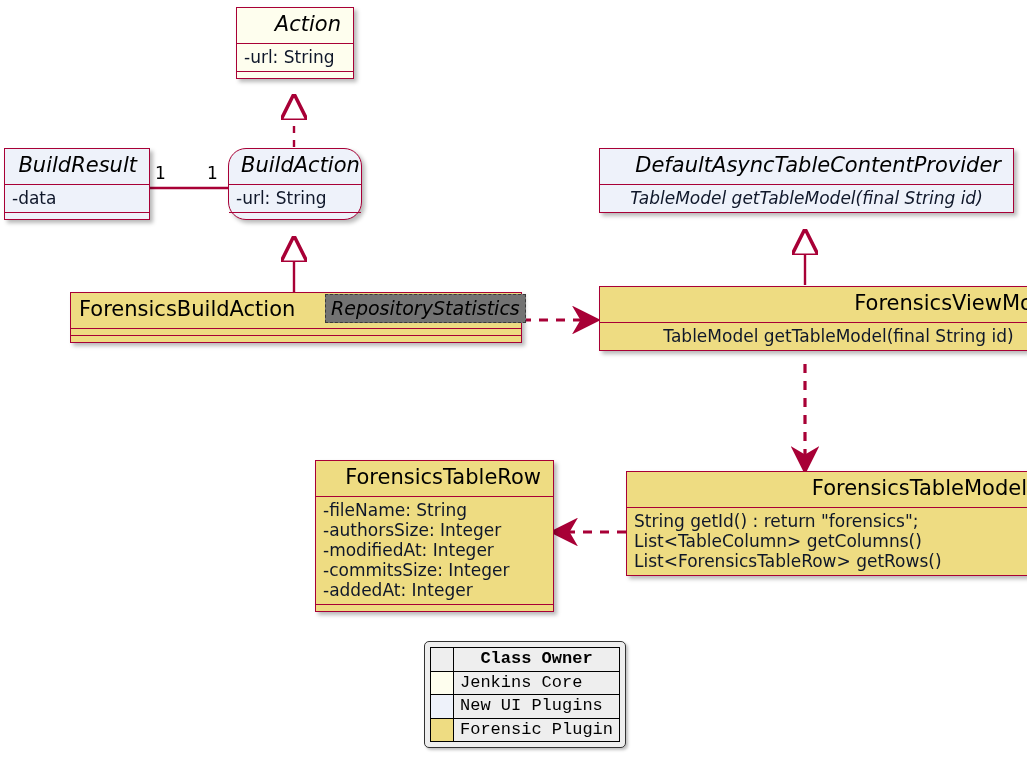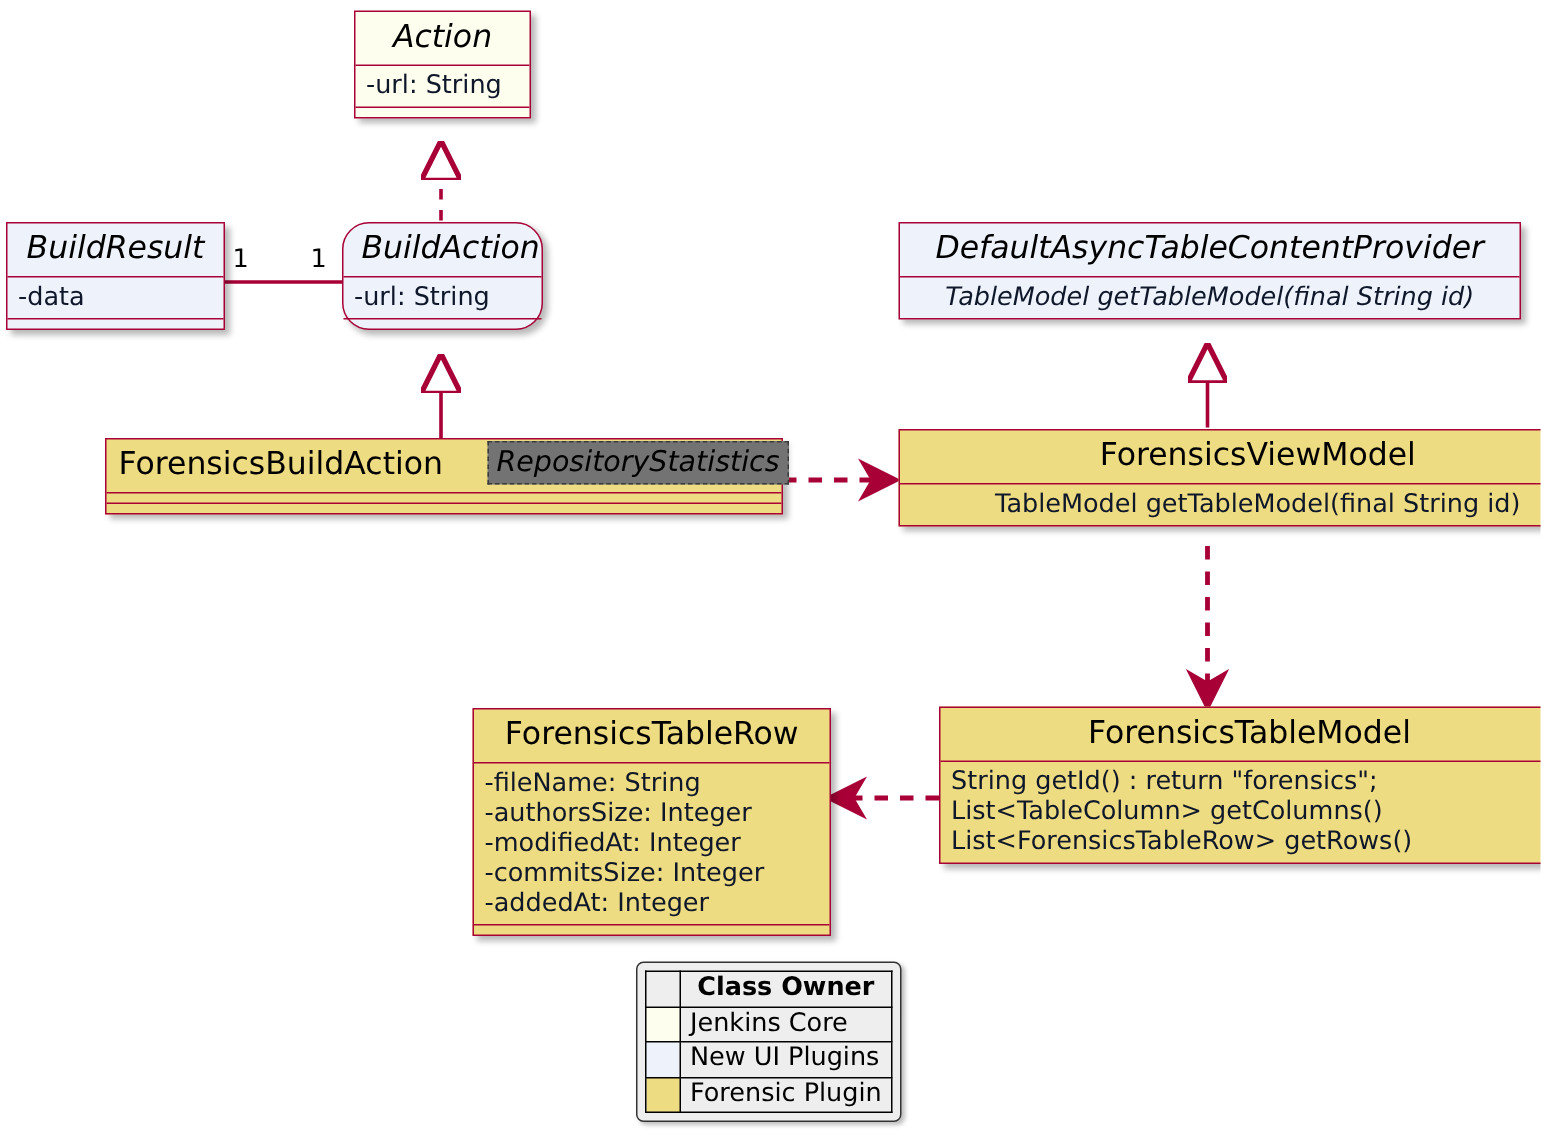--- a/index.html
+++ b/index.html
@@ -41,21 +41,21 @@
     box-sizing: border-box;
     border-top: 1.5px solid #A80036;
     padding: 3px 7px 4px 7px;
     line-height: 1.18;
     white-space: nowrap;
   }
   .uml-class .compartment.first {
     border-top: none;
   }
   .uml-class .title {
-    text-align: center;
+    text-align: right;
     font-size: 21px;
     color: #000000;
     padding: 4px 12px 6px 12px;
     box-sizing: border-box;
     white-space: nowrap;
   }
   .uml-class.abstract .title,
   .uml-class.abstract .compartment.italic {
     font-style: italic;
   }
@@ -109,20 +109,21 @@
   .legend-table {
     border-collapse: collapse;
   }
   .legend-table td {
     border: 1px solid #000000;
     font-size: 17px;
     color: #000000;
     padding: 1px 6px 2px 6px;
     white-space: nowrap;
     line-height: 1.15;
+    font-family: Liberation Mono, monospace;
   }
   .legend-table td.swatch {
     width: 22px;
     padding: 0;
   }
   .legend-table tr.header td.label {
     font-weight: bold;
     text-align: center;
   }
   .legend-table tr.header td.swatch {
@@ -214,21 +215,21 @@
 
   <div class="uml-class fill-forensic" style="left:626px; top:471px; width:414px;">
     <div class="compartment first title">ForensicsTableModel</div>
     <div class="compartment attr">
       <div>String getId() : return "forensics";</div>
       <div>List&lt;TableColumn&gt; getColumns()</div>
       <div>List&lt;ForensicsTableRow&gt; getRows()</div>
     </div>
   </div>
 
-  <div class="uml-class fill-forensic" style="left:315px; top:472px; width:239px;">
+  <div class="uml-class fill-forensic" style="left:315px; top:460px; width:239px;">
     <div class="compartment first title">ForensicsTableRow</div>
     <div class="compartment attr">
       <div>-fileName: String</div>
       <div>-authorsSize: Integer</div>
       <div>-modifiedAt: Integer</div>
       <div>-commitsSize: Integer</div>
       <div>-addedAt: Integer</div>
     </div>
     <div class="compartment empty"></div>
   </div>

